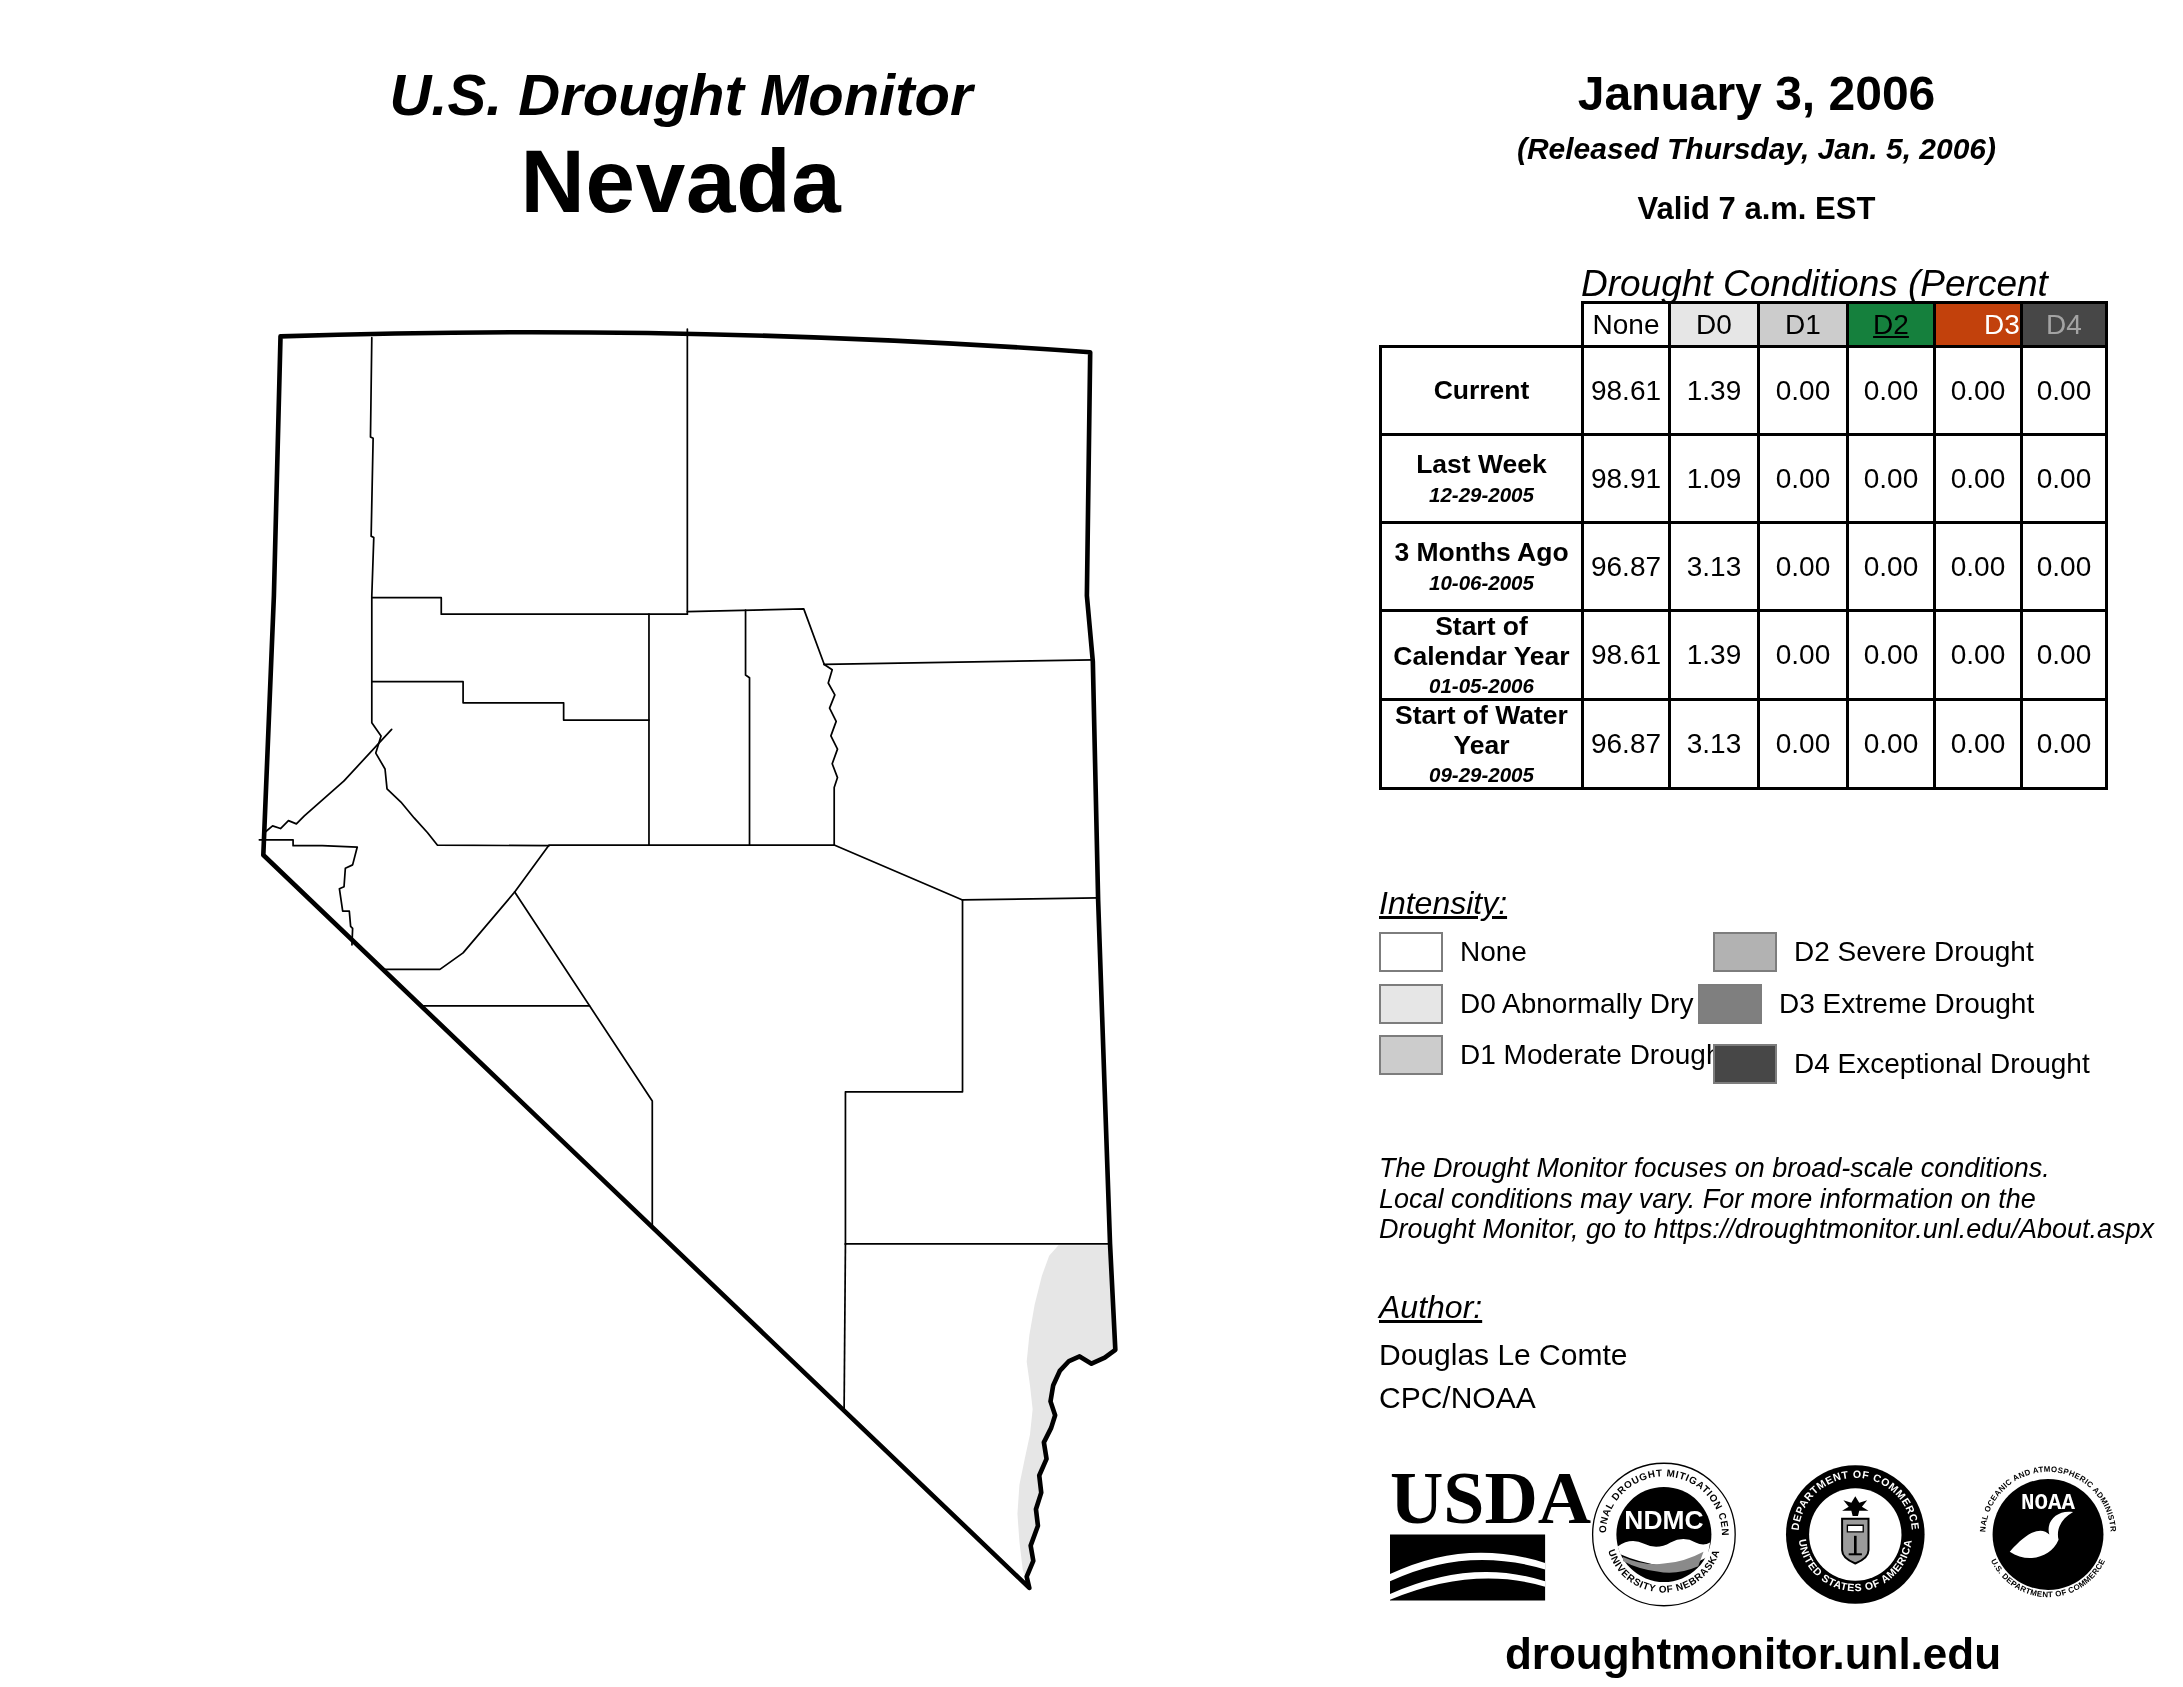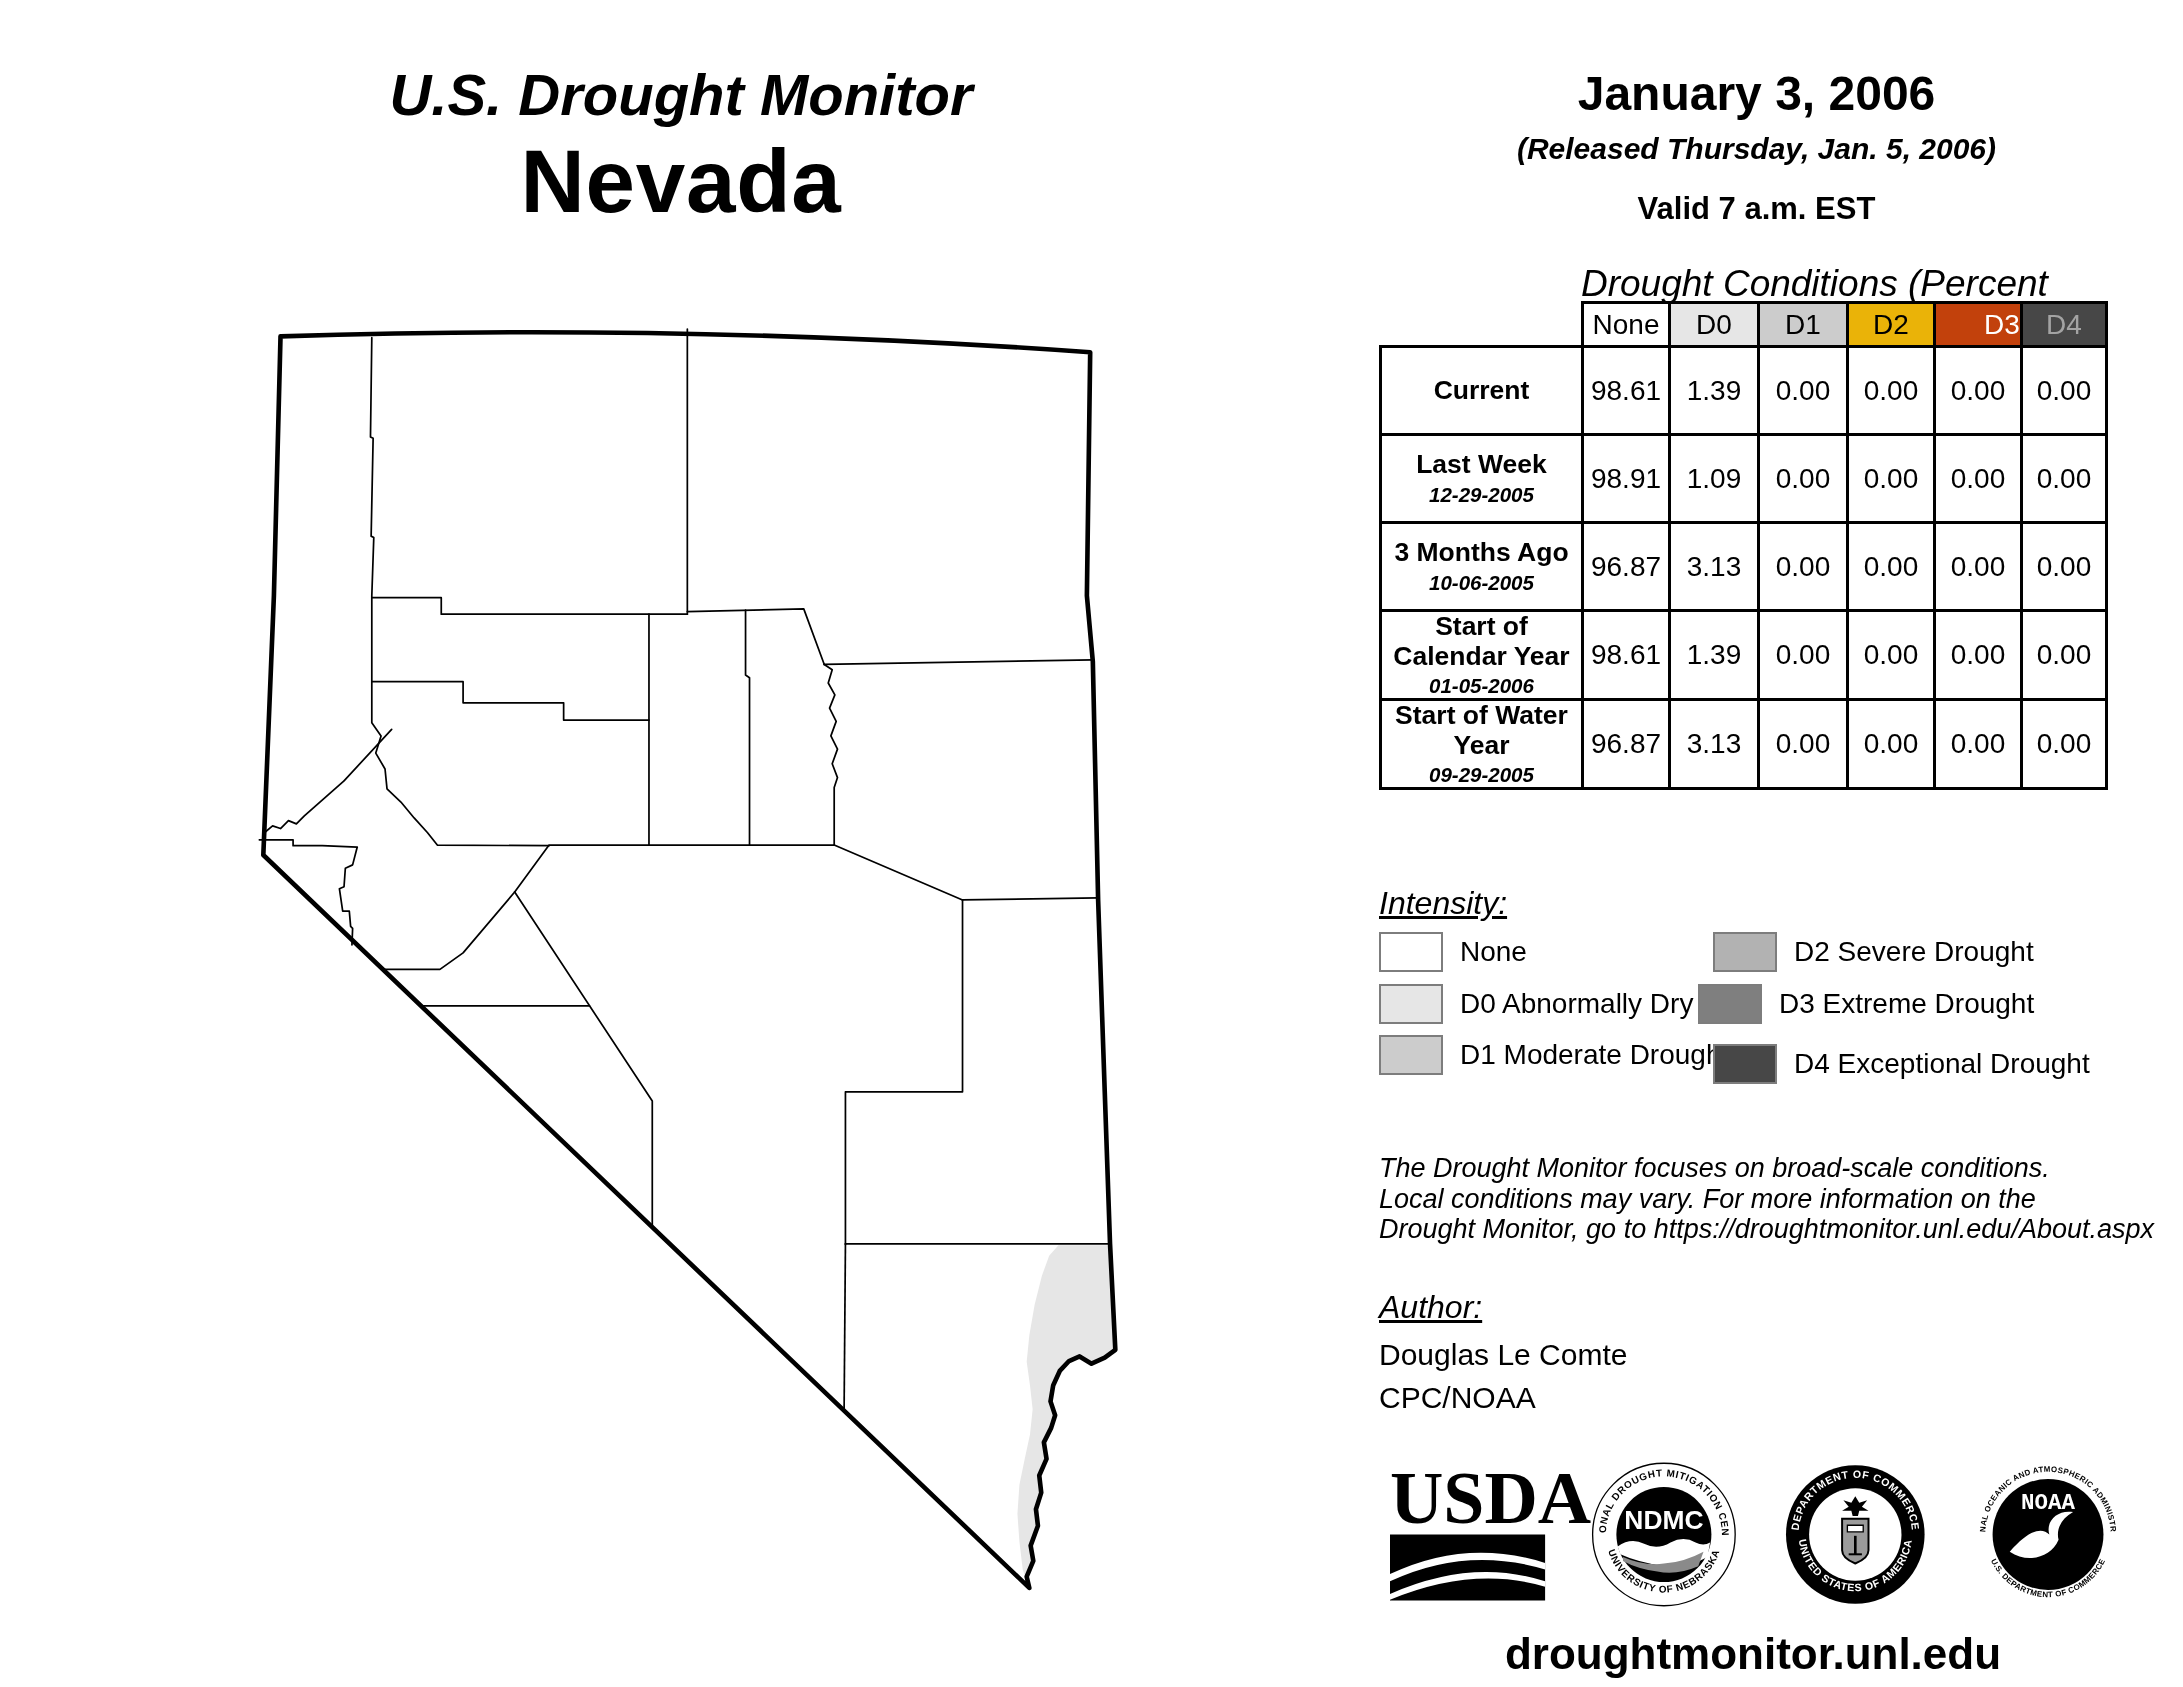--- a/index.html
+++ b/index.html
@@ -122,21 +122,21 @@
         <col style="width:87px">
         <col style="width:87px">
       <col style="width:85px">
     </colgroup>
     <tbody>
         <tr class="hdr">
       <td class="corner"></td>
       <td style="background: rgb(255, 255, 255); color: rgb(0, 0, 0);">None</td>
       <td style="background: rgb(230, 230, 230); color: rgb(0, 0, 0);">D0</td>
       <td style="background: rgb(204, 204, 204); color: rgb(0, 0, 0);">D1</td>
-      <td style="background: #eab308; color: rgb(0, 0, 0);">D2</td>
+      <td style="background: #15803d; color: rgb(0, 0, 0); text-decoration: underline;">D2</td>
       <td style="background: #c2410c; color: rgb(255, 255, 255); padding-left: 48px;">D3</td>
       <td style="background: rgb(71, 71, 71); color: #a3a3a3;">D4</td>
     </tr>
 
     <tr class="datarow">
       <td class="rowlabel">
         <div class="rl">Current</div>
       </td>
       <td>98.61</td>
       <td>1.39</td>

